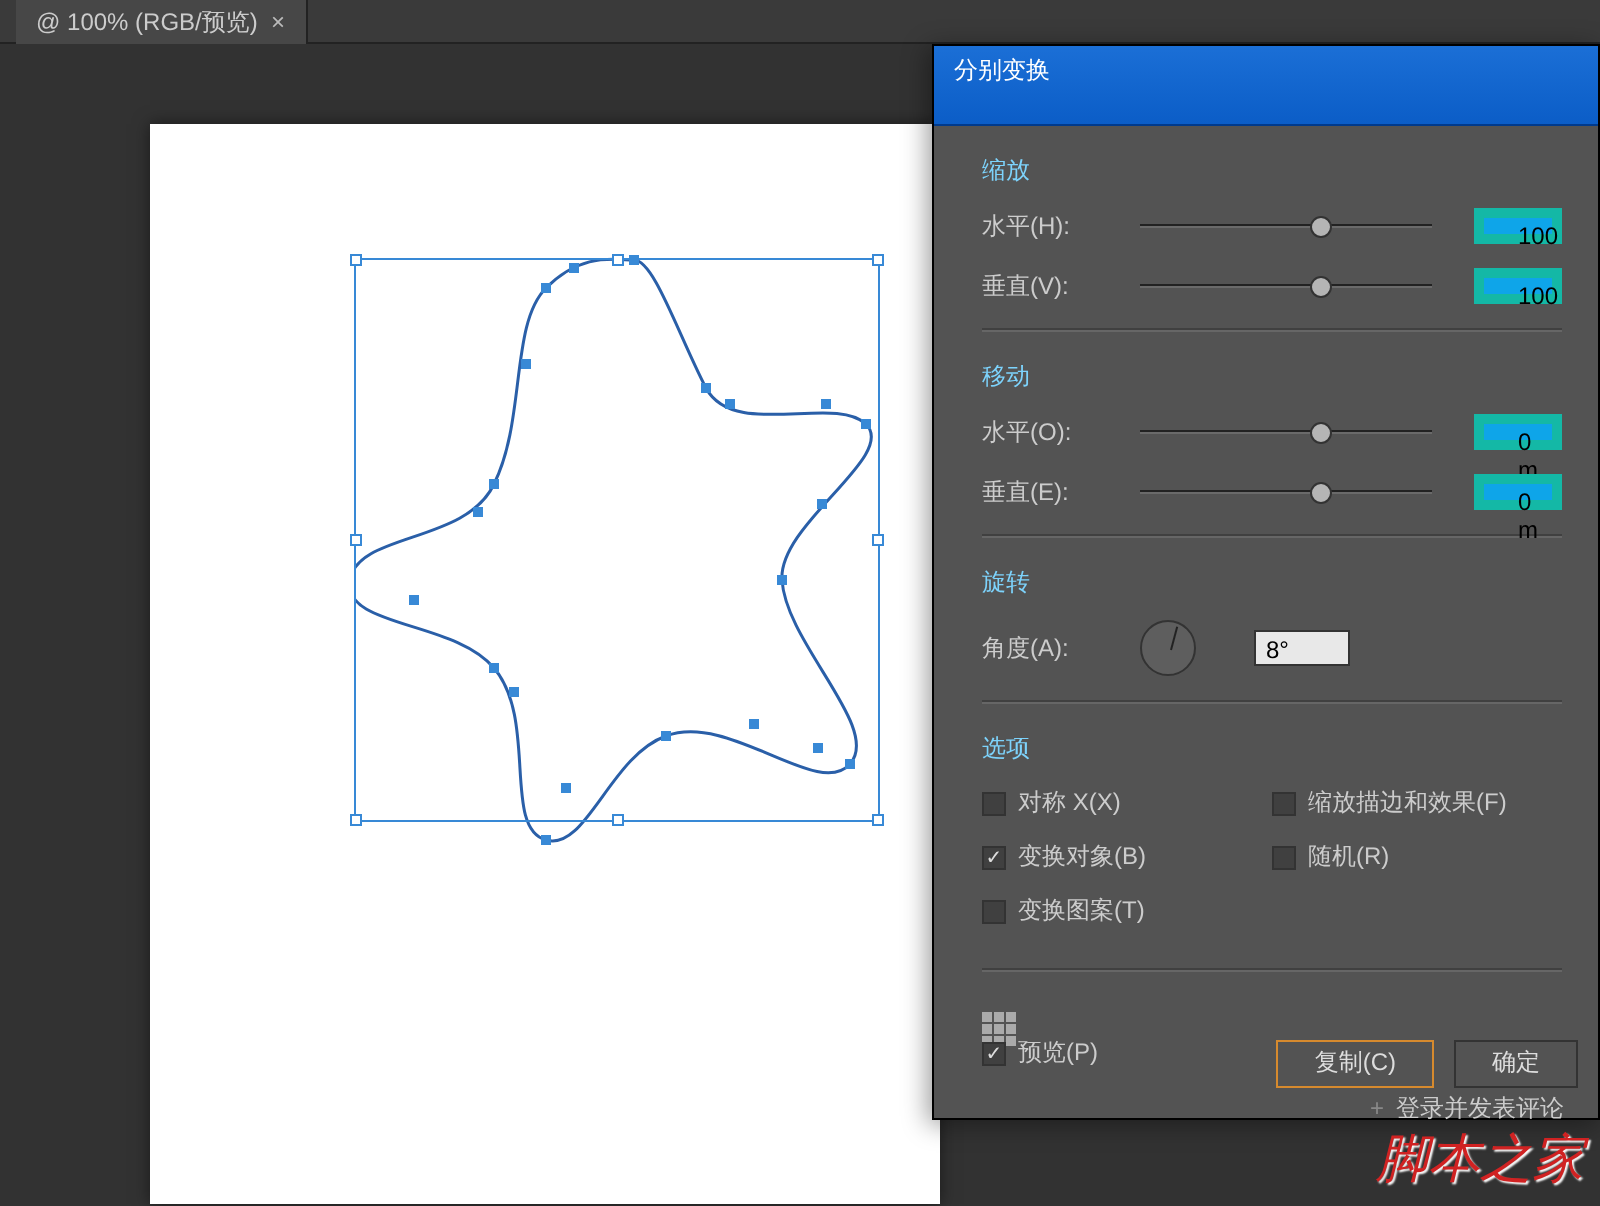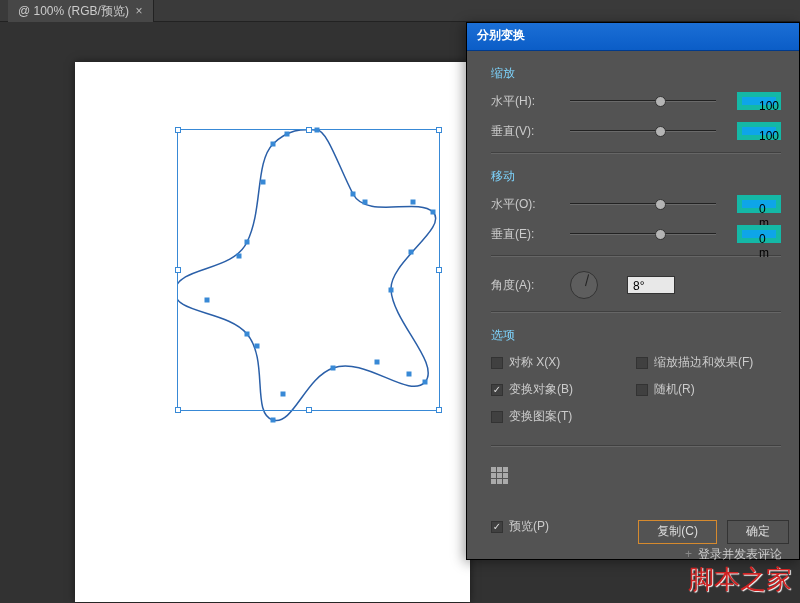--- a/index.html
+++ b/index.html
@@ -8,21 +8,21 @@
 .tab{background:#474747;padding:3px 10px;color:#bbb;border-right:1px solid #222}
 .main{position:relative;background:#323232;height:581px}
 .canvas{position:absolute;left:75px;top:40px;width:395px;height:540px;background:#fff;box-shadow:0 0 8px rgba(0,0,0,.5)}
 .bbox{position:absolute;left:177px;top:107px;width:263px;height:282px;border:1px solid #3889d6;pointer-events:none}
 .h{position:absolute;width:6px;height:6px;border:1px solid #3889d6;background:#fff}
 .h.tl{left:-3px;top:-3px}.h.tm{left:50%;top:-3px;margin-left:-3px}.h.tr{right:-3px;top:-3px}
 .h.ml{left:-3px;top:50%;margin-top:-3px}.h.mr{right:-3px;top:50%;margin-top:-3px}
 .h.bl{left:-3px;bottom:-3px}.h.bm{left:50%;bottom:-3px;margin-left:-3px}.h.br{right:-3px;bottom:-3px}
 .star{position:absolute;left:177px;top:100px}
 .dialog{position:absolute;right:0;top:0;width:334px;height:538px;background:#535353;border:1px solid #000;box-shadow:-2px 2px 12px rgba(0,0,0,.4)}
-.title-bar{background:linear-gradient(#1b6fd6,#0b5dc7);height:28px;color:#fff;padding:4px 10px;font-weight:bold;border-bottom:1px solid #003a8c}
+.title-bar{background:linear-gradient(#1b6fd6,#0b5dc7);height:40px;color:#fff;padding:4px 10px;font-weight:normal;border-bottom:1px solid #003a8c}
 .pane{padding:14px 18px 10px 24px}
 .grp{margin-bottom:10px}
 .grp-title{margin-bottom:10px;color:#7dd3fc}
 .row{display:flex;align-items:center;margin-bottom:12px;gap:21px}
 .lbl{width:58px;color:#ccc}
 .slider{flex:1;position:relative;height:14px}
 .track{position:absolute;top:6px;left:0;right:0;height:2px;background:#323232;border-top:1px solid #222;border-bottom:1px solid #6a6a6a}
 .thumb{position:absolute;top:2px;width:11px;height:11px;border-radius:50%;background:#b5b5b5;border:1px solid #333}
 .valbox{width:24px;height:18px;background:#0ea5e9;color:#000;text-align:left;padding:2px 17px;border:5px solid #14b8a6}
 .hr{border:none;border-top:1px solid #404040;border-bottom:1px solid #666;margin:6px 0 14px}
@@ -31,21 +31,21 @@
 .anglebox{width:48px;height:18px;background:#e8e8e8;color:#000;padding:2px 5px;border:1px solid #333;margin-left:8px}
 .opts{display:flex;flex-wrap:wrap}
 .chk{display:flex;align-items:center;width:50%;margin-bottom:10px;gap:6px}
 .box{width:12px;height:12px;border:1px solid #333;background:#404040;display:inline-flex;align-items:center;justify-content:center;font-size:10px;color:#ddd}
 .grid-ico{display:inline-grid;grid-template-columns:repeat(3,5px);grid-template-rows:repeat(3,5px);gap:1px}
 .grid-ico span{background:#aaa}
 .btn-row{position:absolute;bottom:14px;left:24px;right:10px;display:flex;align-items:center;gap:10px}
 .btn{height:24px;padding:0 18px;background:#535353;border:1px solid #333;color:#ddd;display:flex;align-items:center;justify-content:center;cursor:pointer}
 .btn.copy{border:1px solid #d68a2e}
 .spacer{flex:1}
-.wm{position:absolute;right:8px;bottom:6px;font-family:cursive;font-size:26px;color:#d02222;text-shadow:1px 1px 1px #fff;pointer-events:none}
+.wm{position:absolute;right:8px;bottom:6px;font-family:cursive;font-size:26px;color:#d02222;font-style:italic;text-shadow:1px 1px 1px #fff;pointer-events:none}
 .login{position:absolute;right:18px;bottom:40px;color:#888;font-size:13px}
 .plus{color:#888;margin-right:6px}
 </style>
 </head>
 <body>
 
 <div class="tab-bar">
   <div class="tab"><span>@ 100% (RGB/预览)</span> &nbsp;×</div>
 </div>
 
@@ -128,20 +128,21 @@
           <span class="lbl">垂直(E):</span>
           <div class="slider">
               <div class="track"></div>
               <div class="thumb" style="left:58%"></div>
             </div>
           <div class="valbox">0 m</div>
         </div>
       </div>
       <hr class="hr">
       <div class="grp">
+        <div class="grp-title">旋转</div>
         <div class="row">
           <span class="lbl">角度(A):</span>
           <span class="dial"></span>
           <div class="anglebox">8°</div>
         </div>
       </div>
       <hr class="hr">
       <div class="grp">
         <div class="grp-title">选项</div>
         <div class="opts">

